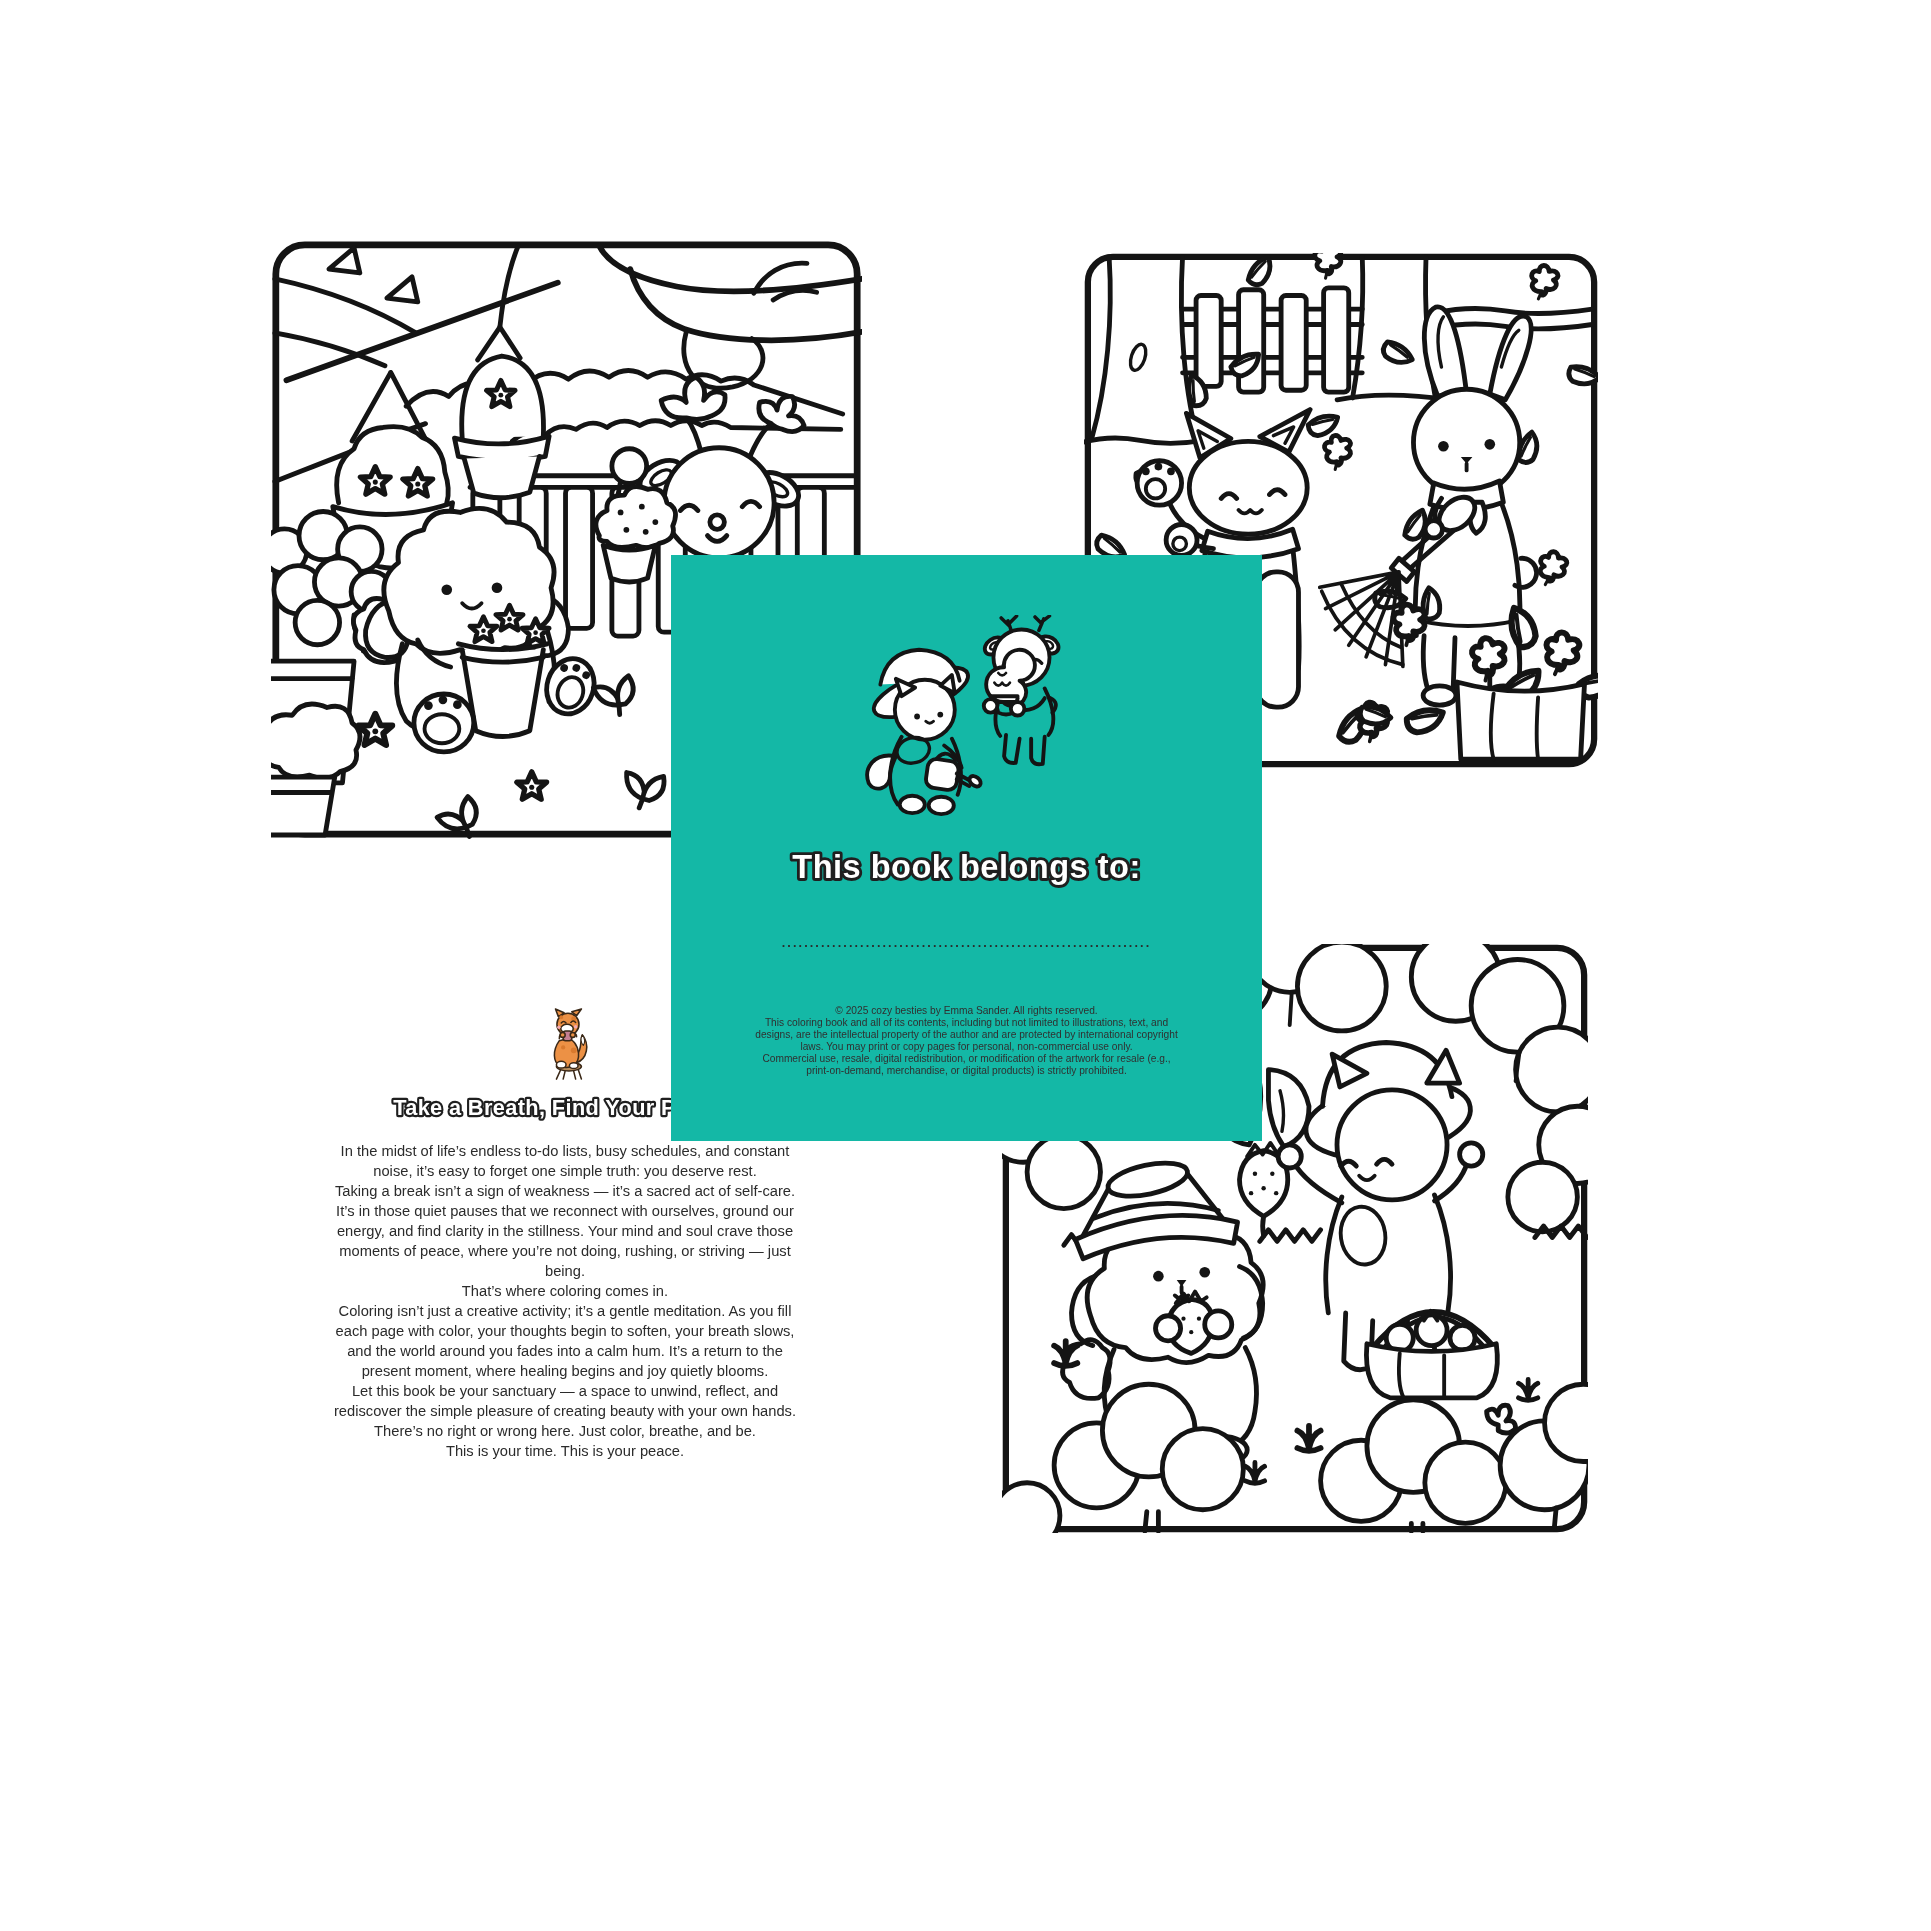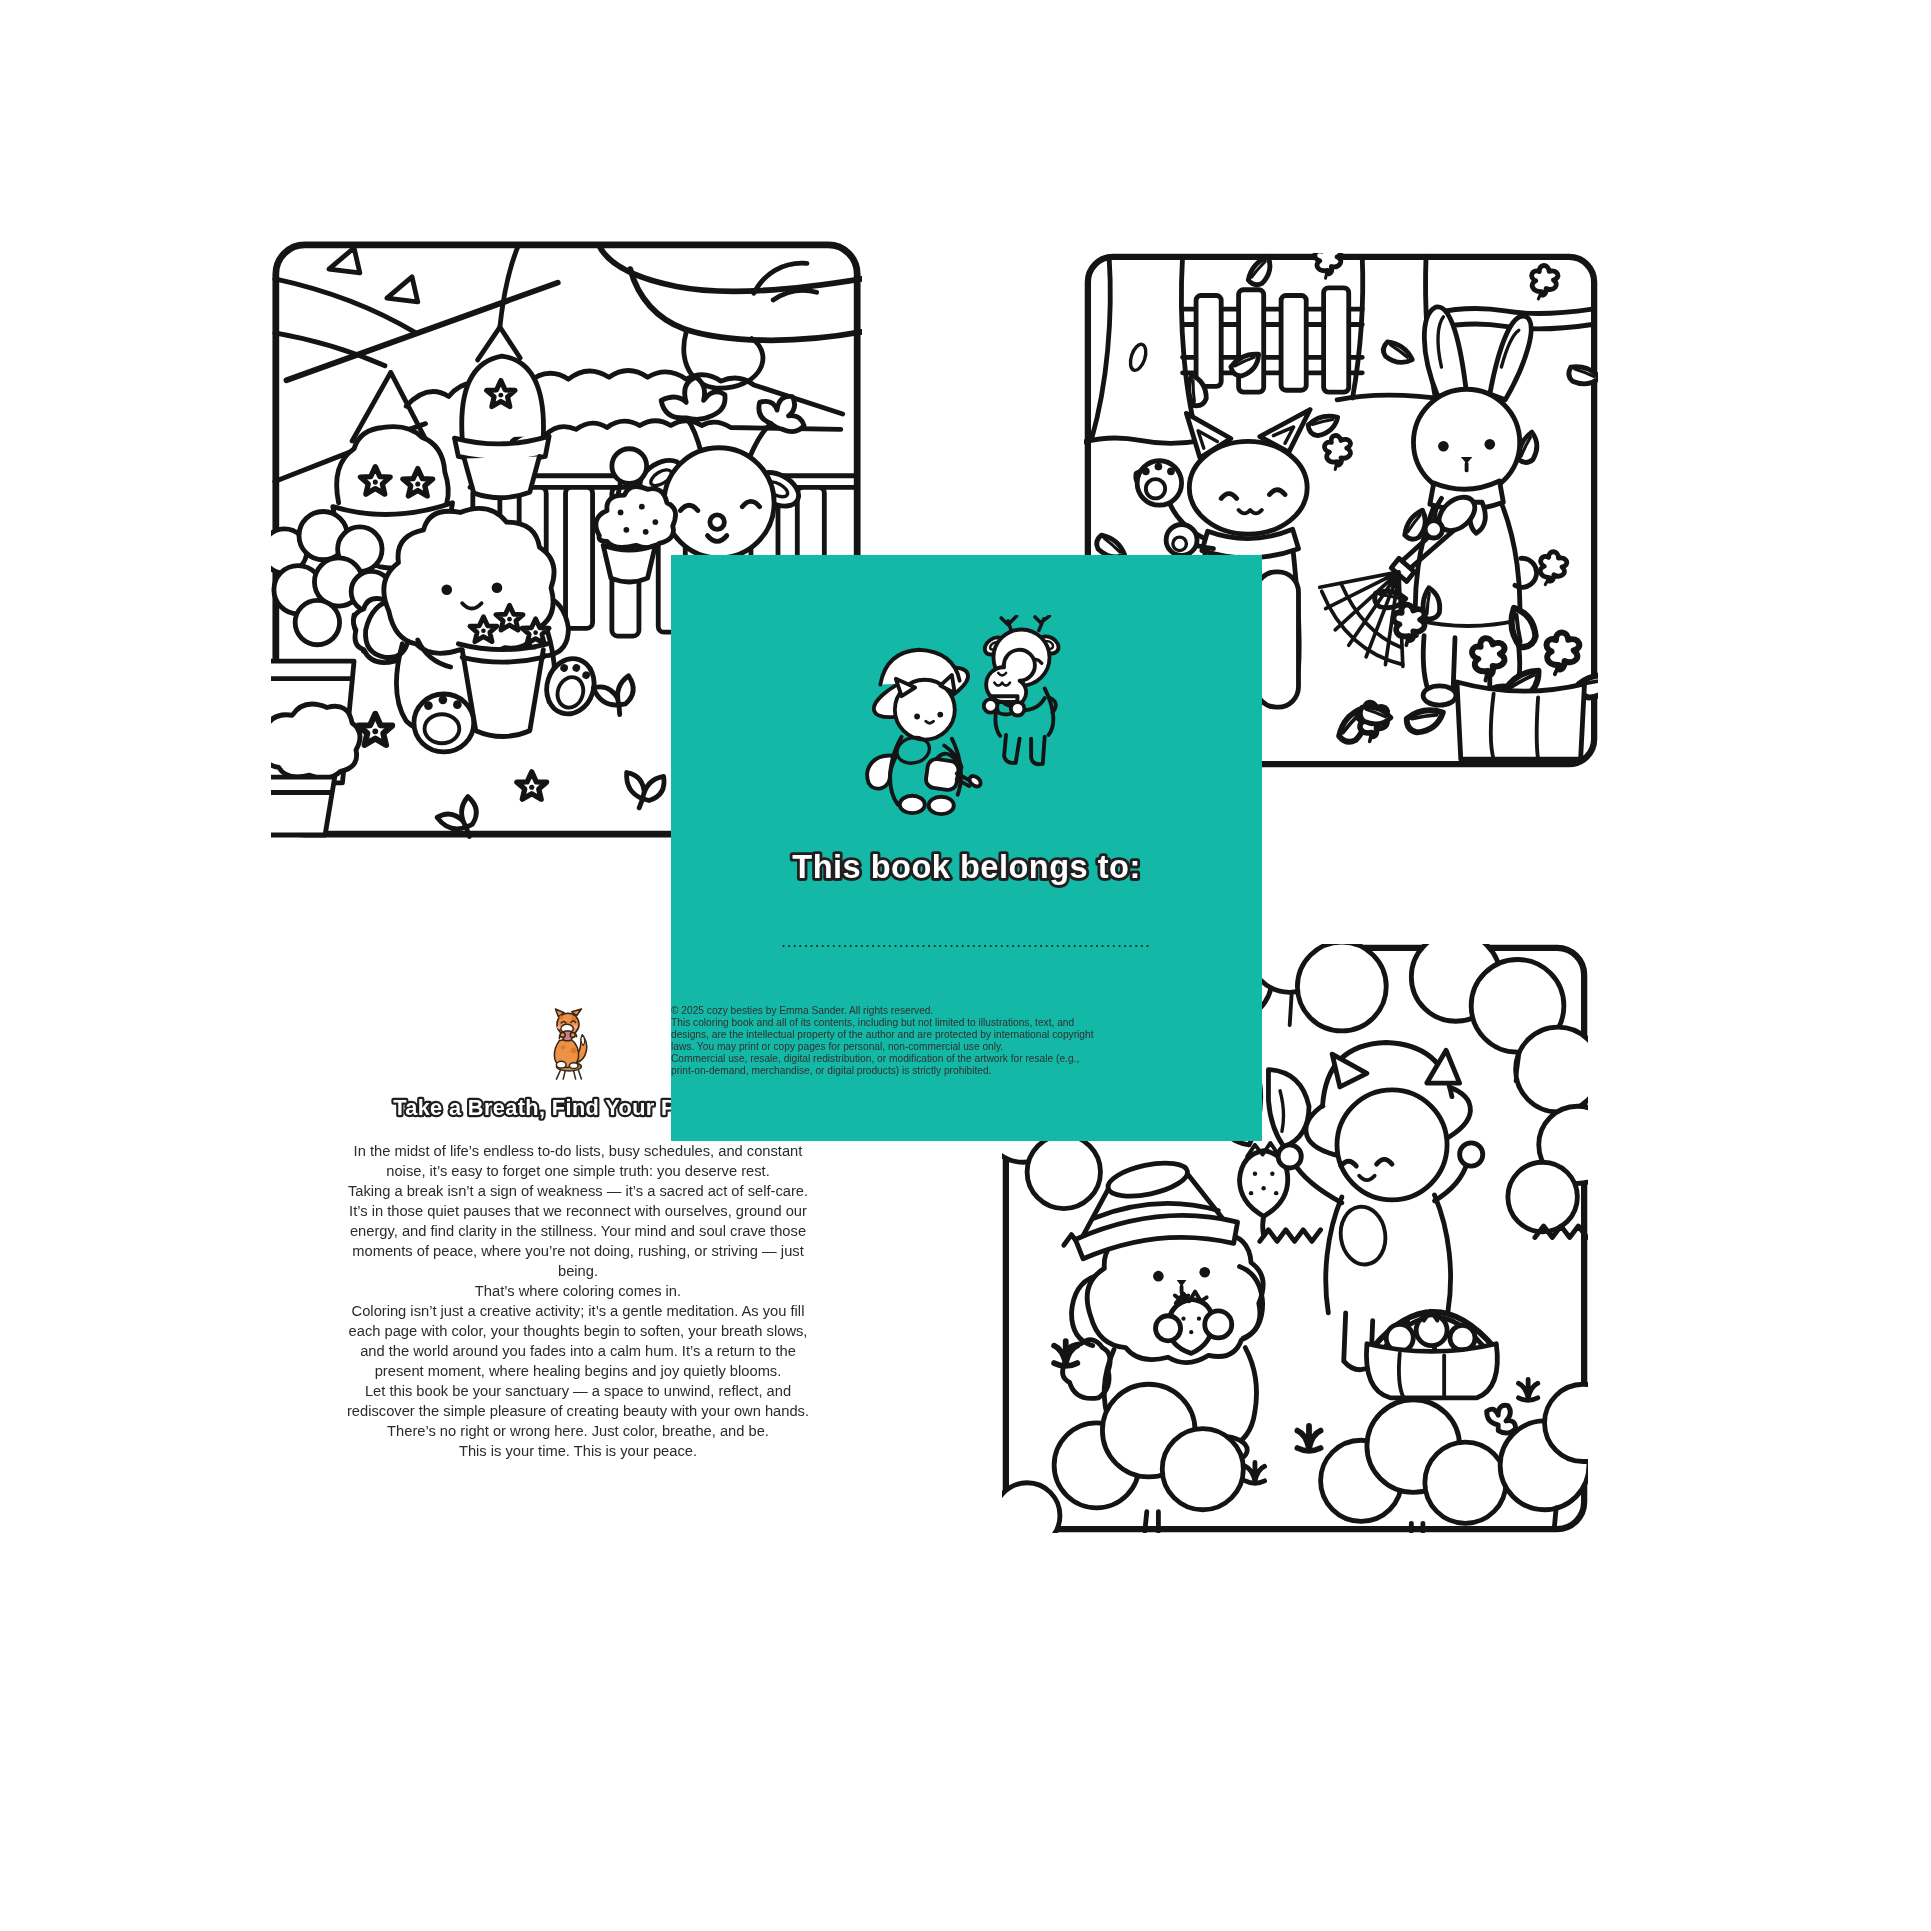--- a/index.html
+++ b/index.html
@@ -12,27 +12,27 @@
   
   .page-tl{left:271px;top:240px;width:591px;height:599px;z-index:1;}
   .page-tr{left:1084px;top:253px;width:514px;height:515px;z-index:1;}
   .page-br{left:1002px;top:944px;width:586px;height:589px;z-index:2;}
   
   .belongs-card{left:671px;top:555px;width:591px;height:586px;background:#14b8a6;z-index:10;}
   .belongs-illustration{left:188px;top:60px;width:208px;height:203px;}
   .belongs-heading-svg{left:0;top:288px;width:591px;height:46px;}
   .dots-line{left:0;top:382px;width:591px;text-align:center;font-size:12.6px;
              letter-spacing:2.1px;color:#2b2b2b;font-weight:bold;line-height:13.5px;}
-  .copyright{left:0;top:450px;width:591px;text-align:left;white-space:pre-line;
+  .copyright{left:0;top:450px;width:591px;text-align:center;white-space:pre-line;
              font-size:10.2px;line-height:12px;color:#303030;}
   
   .intro-col{left:261px;top:1004px;width:608px;height:483px;z-index:5;}
   .intro-cat-icon{left:281px;top:3.9px;width:50px;height:73px;}
   .intro-heading-svg{left:0;top:85px;width:572px;height:37px;}
-  .intro-body{left:13px;top:137px;width:608px;text-align:center;white-space:pre-line;
+  .intro-body{left:0;top:137px;width:608px;text-align:center;white-space:pre-line;
               font-size:14.7px;line-height:20px;color:#2b2b2b;}
 </style>
 </head>
 <body>
 
 <div class="abs page page-tl">
 <svg viewBox="0 0 612 620">
 <defs>
  <g id="star">
           <path d="M0,-14 L4.3,-4.6 L14,-4.2 L6.6,2.2 L8.9,11.8 L0,6.6 L-8.9,11.8 L-6.6,2.2 L-14,-4.2 L-4.3,-4.6 Z"></path>

